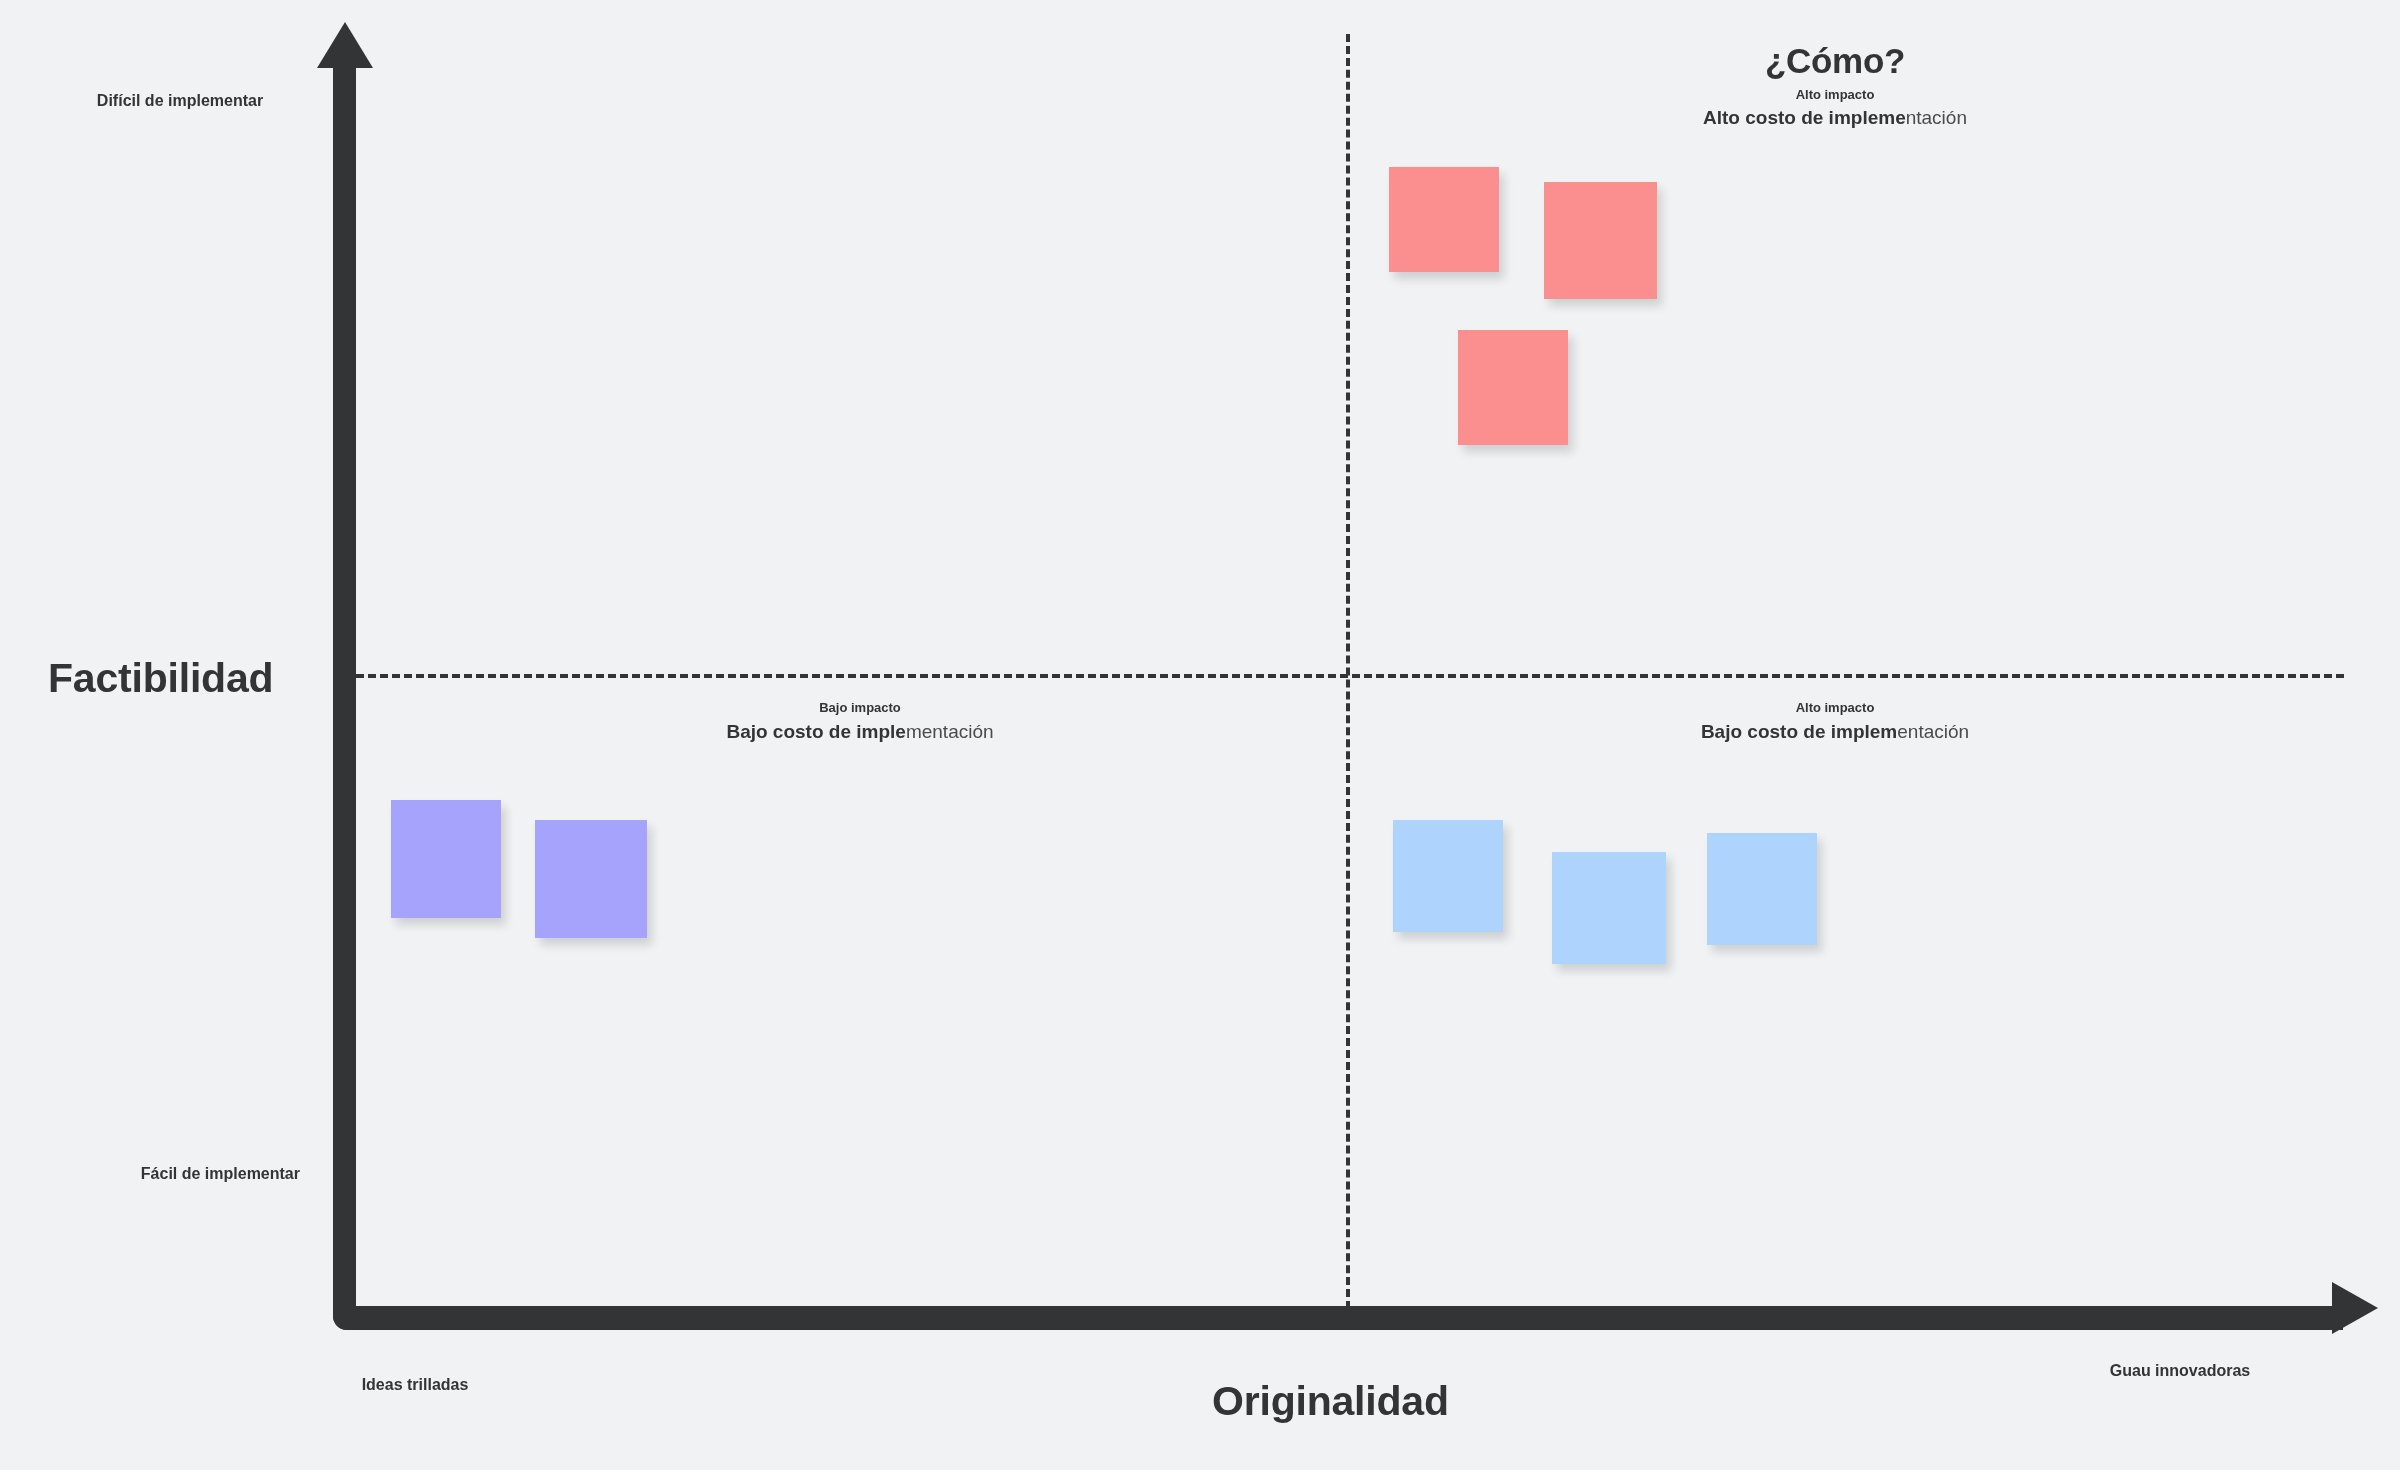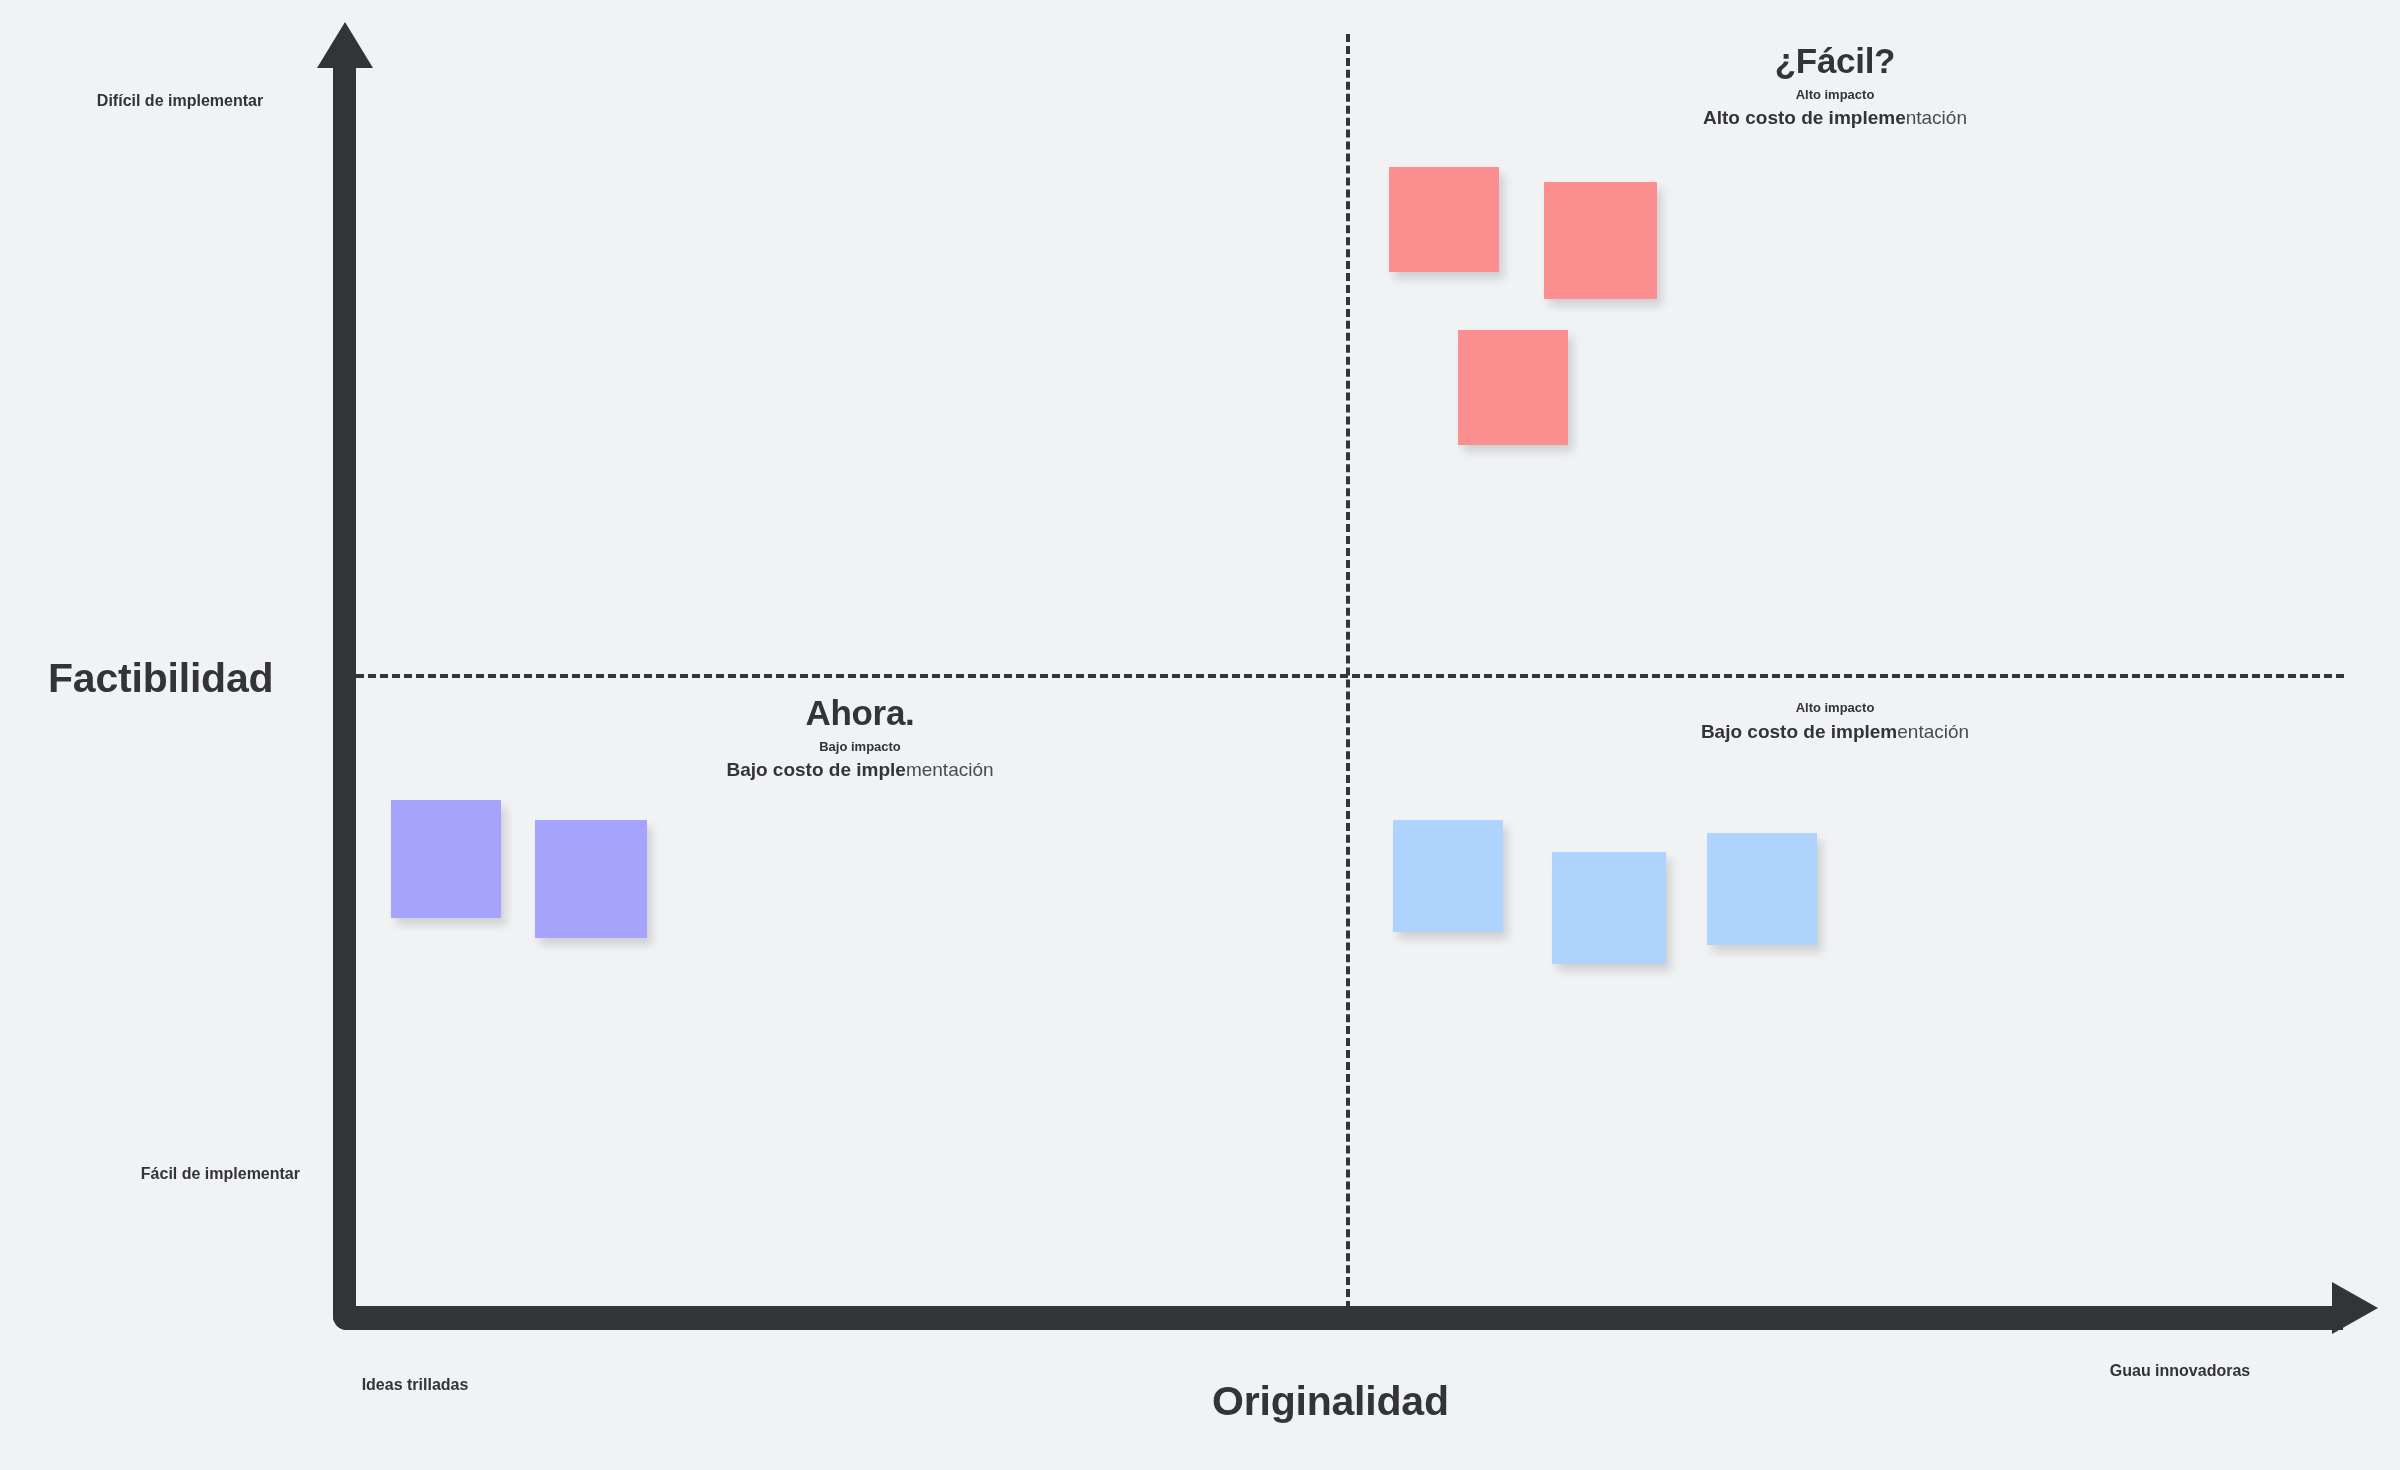--- a/index.html
+++ b/index.html
@@ -157,32 +157,31 @@
 
   <div class="axis-title" id="y-axis-title">Factibilidad</div>
   <div class="axis-title" id="x-axis-title">Originalidad</div>
 
   <div class="axis-cap" id="cap-hard">Difícil de implementar</div>
   <div class="axis-cap" id="cap-easy">Fácil de implementar</div>
   <div class="axis-cap" id="cap-trite">Ideas trilladas</div>
   <div class="axis-cap" id="cap-innov">Guau innovadoras</div>
 
   <div class="quadrant" id="q-como">
-    <span class="q-title">¿Fácil?</span>
+    <span class="q-title">¿Cómo?</span>
     <span class="q-sub">Alto impacto</span>
     <span class="q-sub2"><span>Alto costo de impleme</span><span class="faded">ntación</span></span>
   </div>
 
   <div class="quadrant" id="q-guau">
     <span class="q-sub">Alto impacto</span>
     <span class="q-sub2"><span>Bajo costo de implem</span><span class="faded">entación</span></span>
   </div>
 
   <div class="quadrant" id="q-ahora">
-    <span class="q-title">Ahora.</span>
     <span class="q-sub">Bajo impacto</span>
     <span class="q-sub2"><span>Bajo costo de imple</span><span class="faded">mentación</span></span>
   </div>
 
   <div id="notes-layer">
       <div class="note red" style="left: 1389px; top: 167px; width: 110px; height: 105px; background: rgb(251, 143, 143);"></div>
       <div class="note red" style="left: 1544px; top: 182px; width: 113px; height: 117px; background: rgb(251, 143, 143);"></div>
       <div class="note red" style="left: 1458px; top: 330px; width: 110px; height: 115px; background: rgb(251, 143, 143);"></div>
       <div class="note purple" style="left: 391px; top: 800px; width: 110px; height: 118px; background: rgb(165, 163, 251);"></div>
       <div class="note purple" style="left: 535px; top: 820px; width: 112px; height: 118px; background: rgb(165, 163, 251);"></div>

